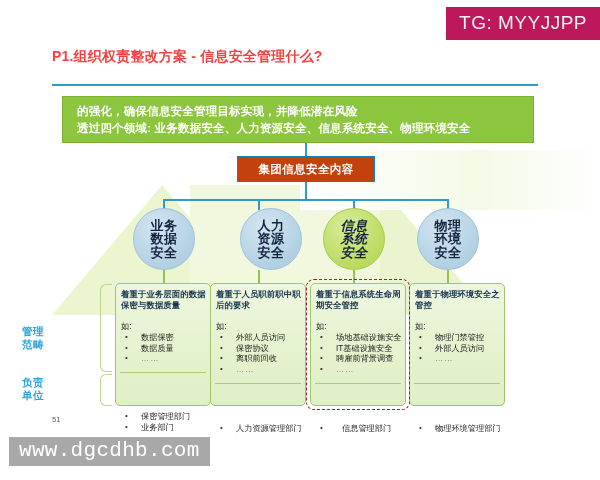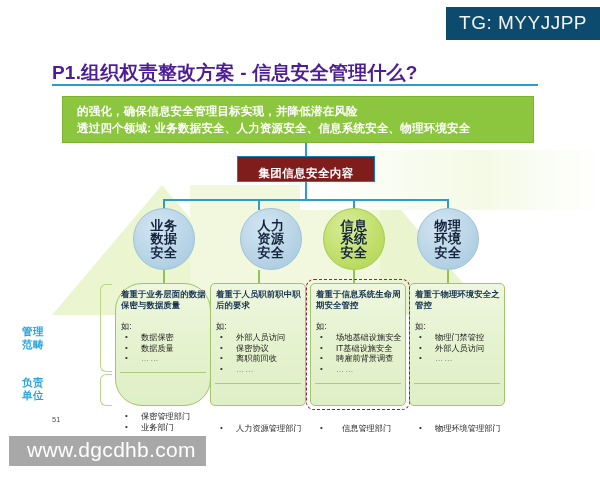--- a/index.html
+++ b/index.html
@@ -46,44 +46,45 @@
     position: absolute;
     left: 300px; top: 150px;
     width: 300px; height: 60px;
     background: linear-gradient(90deg,#FFFFFF 0%, #F4FAE6 60%, #FFFFFF 100%);
     z-index: 0;
   }
 
   
   .wm-tg {
     position: absolute; right: 0px; top: 7px;
-    background: #0c4a6e;
+    background: #be185d;
     color: #F2F2F2;
     font-size: 19px;
     letter-spacing: .5px;
     padding: 5px 13px 6px 13px;
     z-index: 40;
     white-space: nowrap;
   }
   .wm-url {
     position: absolute; left: 9px; bottom: 14px;
     background: #A8A8A8;
     color: #FFFFFF;
     font-size: 21px;
     letter-spacing: .3px;
-    padding: 2px 10px 4px 18px;
+    padding: 2px 10px 4px 10px;
     z-index: 40;
     white-space: nowrap;
+    font-family: Liberation Mono, monospace;
   }
 
   
   .title {
-    position: absolute; left: 52px; top: 60px;
-    font-size: 19px; font-weight: bold;
-    color: #4c1d95;
+    position: absolute; left: 52px; top: 48px;
+    font-size: 14px; font-weight: bold;
+    color: #ef4444;
     letter-spacing: .2px;
     white-space: nowrap;
     z-index: 10;
   }
   .title-rule {
     position: absolute; left: 52px; top: 84px;
     width: 486px; height: 2px;
     background: #2E9BCB;
     z-index: 10;
   }
@@ -107,23 +108,23 @@
   }
 
   
   .conn { position: absolute; background: #2E9BCB; z-index: 5; }
   .conn-g { position: absolute; background: #93C255; z-index: 5; }
 
   
   .hub {
     position: absolute; left: 237px; top: 156px;
     width: 138px; height: 26px;
-    background: #7f1d1d;
+    background: #c2410c;
     border: 1px solid #1580B4;
-    display: flex; align-items: flex-end; justify-content: center;
+    display: flex; align-items: center; justify-content: center;
     z-index: 12;
   }
   .hub span {
     color: #FFFFFF; font-size: 11.5px; font-weight: bold; letter-spacing: .4px;
     white-space: nowrap;
   }
 
   
   .circle {
     position: absolute; top: 208px;
@@ -264,32 +265,32 @@
   <div class="circle blue" style="left:133px;">
     <div class="cl">业务</div>
     <div class="cl">数据</div>
     <div class="cl">安全</div>
   </div>
   <div class="circle blue" style="left:240px;">
     <div class="cl">人力</div>
     <div class="cl">资源</div>
     <div class="cl">安全</div>
   </div>
-  <div class="circle green" style="left:323px;">
+  <div class="circle green" style="left:323px;font-style:italic;">
     <div class="cl">信息</div>
     <div class="cl">系统</div>
     <div class="cl">安全</div>
   </div>
   <div class="circle blue" style="left:417px;">
     <div class="cl">物理</div>
     <div class="cl">环境</div>
     <div class="cl">安全</div>
   </div>
 
-  <div class="card" style="left:115px;border-radius:27px;">
+  <div class="card" style="left:115px;">
     <div class="card-hd">着重于业务层面的数据保密与数据质量</div>
     <div class="card-ru">如:</div>
     <ul class="blist">
       <li>数据保密</li>
       <li>数据质量</li>
       <li class="ell">……</li>
     </ul>
     <div class="card-div" style="top:88px;"></div>
     <div class="owner" style="top:92px;">保密管理部门</div>
     <div class="owner" style="top:103px;">业务部门</div>

